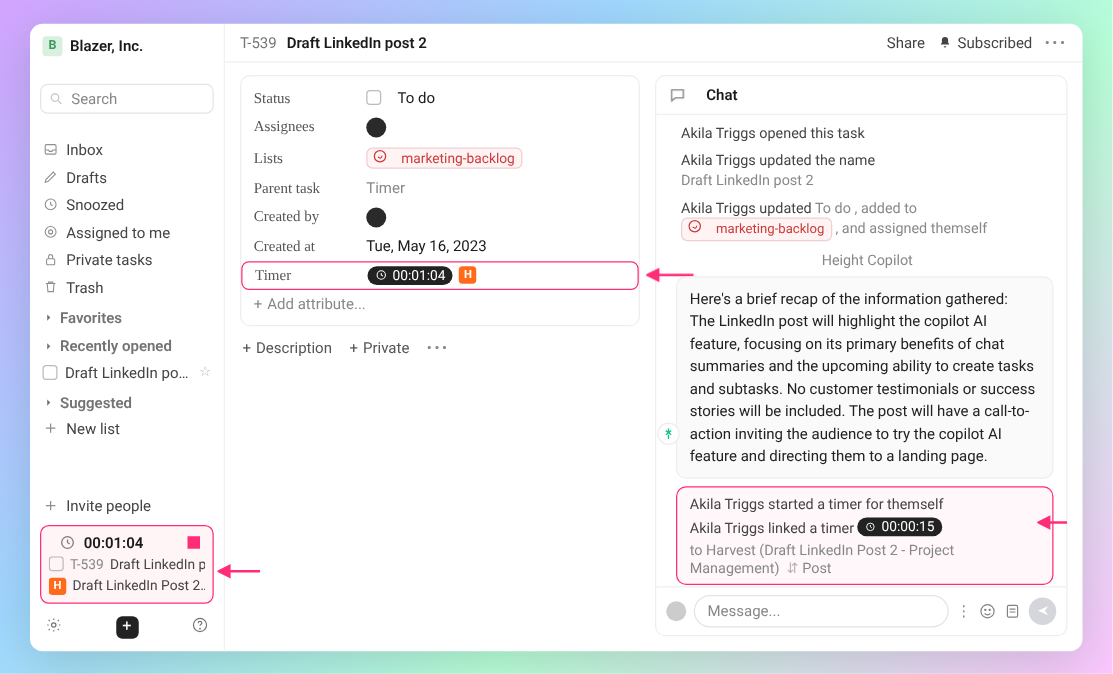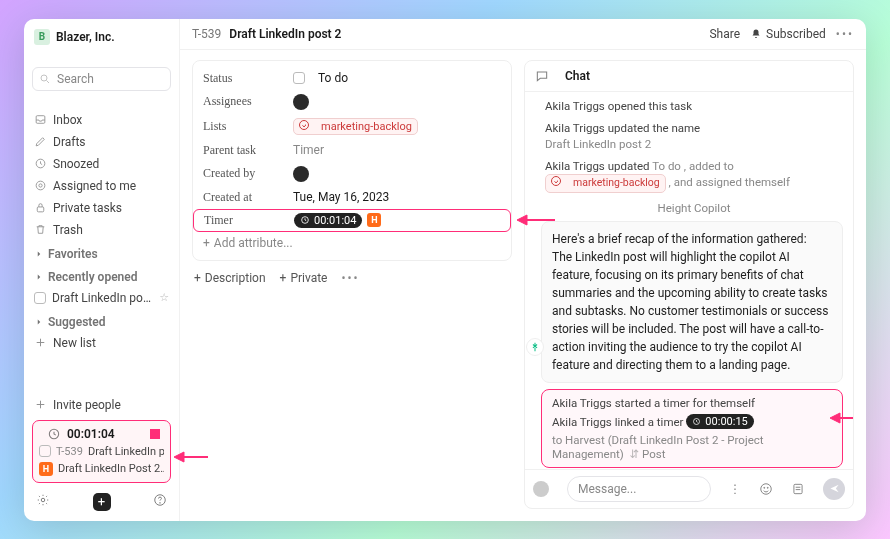--- a/index.html
+++ b/index.html
@@ -58,21 +58,21 @@
   .chat-head { display: flex; align-items: center; gap: 16px; padding: 8px 10px; font-weight: 600; border-bottom: 1px solid #f0f0f0;}
   .chat-body { flex: 1; overflow-y: auto; padding: 6px 10px 6px 20px; display: flex; flex-direction: column; gap: 6px; font-size: 11.5px; color: #555; }
   .chat-body .ev { line-height: 1.4; }
   .chat-body .name { color: #444; }
   .chat-body .sub { color: #888; }
   .copilot-box { background: #fafafa; border: 1px solid #eee; border-radius: 8px; padding: 8px 10px; color: #222; line-height: 1.5; font-size: 12px; position: relative; margin-left: -4px;}
   .copilot-avatar { position: absolute; left: -16px; top: 116px; width: 18px; height: 18px; border-radius: 50%; background: #fff; border:1px solid #eee; display:flex; align-items:center; justify-content:center;}
   .copilot-avatar svg { width:10px; height:10px; }
   .event-card { border: 1.5px solid #ff2d78; border-radius: 8px; padding: 6px 10px; background: #fff7fa; display: flex; flex-direction: column; gap: 4px; margin-left:-4px;}
   .timer-black { display: inline-flex; align-items:center; gap:4px; background:#222; color:#fff; border-radius:10px; padding:1px 6px; font-size:11px;}
-  .chat-input-row { display: flex; align-items: center; gap: 18px; padding: 6px 8px; border-top: 1px solid #f0f0f0; }
+  .chat-input-row { display: flex; align-items: center; gap: 6px; padding: 6px 8px; border-top: 1px solid #f0f0f0; }
   .chat-input { flex: 1; border: 1px solid #e4e4e8; border-radius: 18px; padding: 5px 10px; color: #888; }
   .send-btn { width: 22px; height: 22px; border-radius: 50%; background: #d5d5dc; display: flex; align-items: center; justify-content: center; }
   .send-btn svg { width: 11px; height: 11px; fill: #fff; }
   .icon-sm { width:14px; height:14px; opacity:0.55;}
   
   .arrow { position: absolute; display:flex; align-items:center; }
   .arrow svg { stroke:#ff2d78; fill:#ff2d78; }
   .wrap-rel { position: relative; }
 </style>
 </head>

